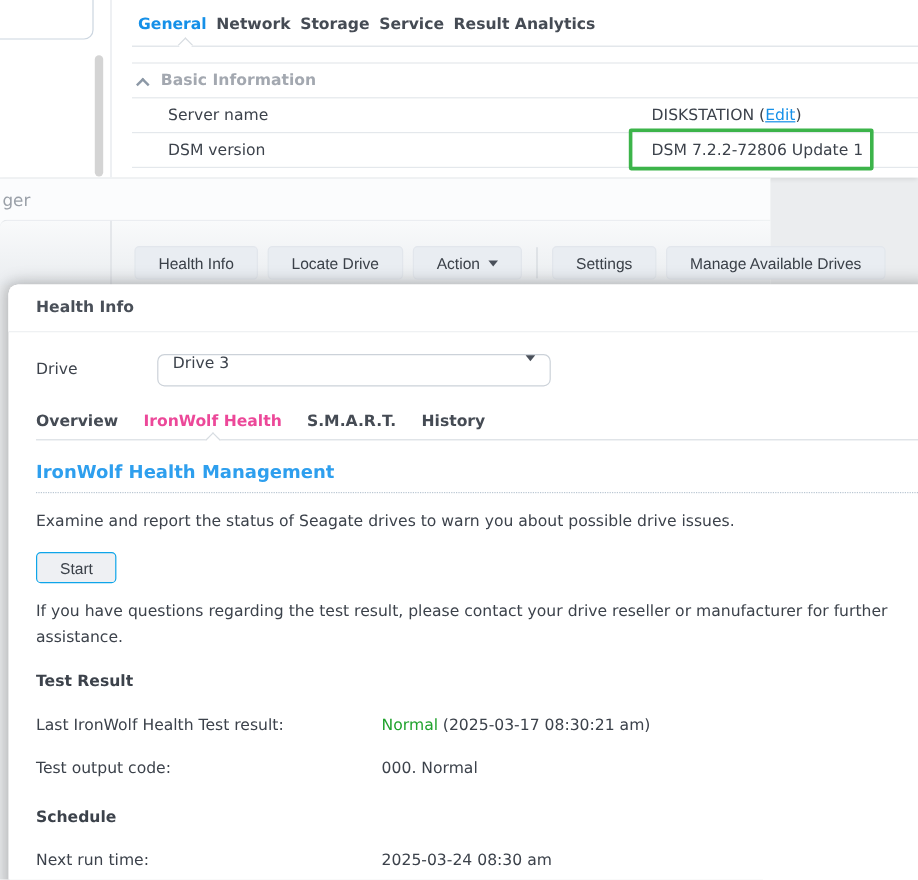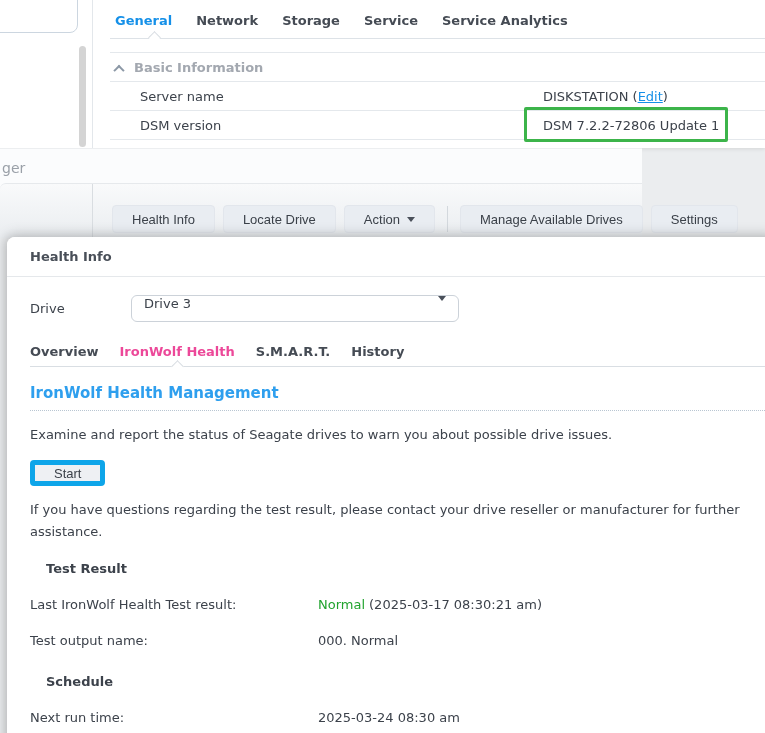--- a/index.html
+++ b/index.html
@@ -21,21 +21,21 @@
     background:#fff; border:1px solid #ccd6e0; border-radius:8px;
   }
   .cp-scrollthumb {
     position:absolute; left:79px; top:46px; width:7px; height:101px;
     background:#d4d4d4; border-radius:4px;
   }
   .cp-vdivider {
     position:absolute; left:92px; top:0; width:1px; height:148px; background:#e3e7eb;
   }
   .cp-content { position:absolute; left:92px; top:0; right:0; height:148px; }
-  .cp-tabs { display:flex; gap:24px; padding:13px 0 0 23px;align-items:center; }
+  .cp-tabs { display:flex; gap:8px; padding:13px 0 0 23px;align-items:center; }
   .cp-tab { font-weight:bold; color:#454b54; cursor:pointer; white-space:nowrap; }
   .cp-tab.active { color:#1590e8; }
   .cp-tabline { position:absolute; left:18px; right:0; top:38px; height:1px; background:#dde2e7; }
   .notch {
     position:absolute; width:9px; height:9px; background:#fff;
     border-left:1px solid #d7dce1; border-top:1px solid #d7dce1;
     transform:rotate(45deg);
   }
   .cp-tabline .notch { left:40px; top:-5px; }
   .cp-line2 { position:absolute; left:18px; right:0; top:52px; height:1px; background:#e4e8ec; }
@@ -108,24 +108,24 @@
   .dlg-tabs .notch { left:143px; bottom:-5px; }
 
   .iw-heading {
     margin-top:17px; font-size:15px; font-weight:bold; color:#2e9fee;
     padding-bottom:8px; border-bottom:1px dotted #b9c6d2;
   }
   .para { margin-top:13px; color:#3c424b; line-height:22px; }
   .note-para { max-width:725px; }
   .start-btn {
     margin-top:14px; display:inline-flex; align-items:center;
-    background:#eef0f3; border:5px solid #0ea5e9; border-radius:4px;
+    background:#eef0f3; border:1px solid #0ea5e9; border-radius:4px;
     height:26px; padding:0 19px; color:#3b4149; font-size:13px; cursor:pointer;
   }
-  .sec-title { margin-top:18px; font-size:13px; font-weight:bold; color:#3c424b;margin-left:16px; }
+  .sec-title { margin-top:18px; font-size:13px; font-weight:bold; color:#3c424b; }
   .kv-row { margin-top:21px; display:flex; }
   .kv-label { width:288px; color:#3c424b; flex:none; }
   .kv-value { color:#3c424b; white-space:nowrap; }
   .status-green { color:#21a32e; }
   .ts { margin-left:4px; }
 </style>
 </head>
 <body>
 
 <div class="stage">
@@ -134,21 +134,21 @@
     <div class="cp-searchbox"></div>
     <div class="cp-scrollthumb"></div>
     <div class="cp-vdivider"></div>
 
     <div class="cp-content">
       <div class="cp-tabs">
         <span class="cp-tab active">General</span>
         <span class="cp-tab">Network</span>
         <span class="cp-tab">Storage</span>
         <span class="cp-tab">Service</span>
-        <span class="cp-tab">Service Analytics</span>
+        <span class="cp-tab">Result Analytics</span>
       </div>
       <div class="cp-tabline">
         <div class="notch"></div>
       </div>
       <div class="cp-line2"></div>
 
       <div class="cp-sectionrow">
         <span class="chev-up"></span>
         <span class="cp-sectiontitle">Basic Information</span>
       </div>
@@ -176,24 +176,24 @@
           </button>
         <button class="btn">
             <span>Locate Drive</span>
           </button>
         <button class="btn">
             <span>Action</span>
             <span class="caret-down"></span>
           </button>
         <div class="toolbar-sep"></div>
         <button class="btn">
+            <span>Settings</span>
+          </button>
+        <button class="btn">
             <span>Manage Available Drives</span>
-          </button>
-        <button class="btn">
-            <span>Settings</span>
           </button>
       </div>
     </div>
   </div>
 
   <div class="dialog">
     <div class="dlg-header">
       <span class="dlg-title">Health Info</span>
     </div>
     <div class="dlg-body">
@@ -225,21 +225,21 @@
       <p class="para note-para">If you have questions regarding the test result, please contact your drive reseller or manufacturer for further assistance.</p>
 
       <h3 class="sec-title">Test Result</h3>
 
       <div class="kv-row">
         <span class="kv-label">Last IronWolf Health Test result:</span>
         <span class="kv-value"><span class="status-green">Normal</span><span class="ts">(2025-03-17 08:30:21 am)</span></span>
       </div>
 
       <div class="kv-row">
-        <span class="kv-label">Test output name:</span>
+        <span class="kv-label">Test output code:</span>
         <span class="kv-value">000. Normal</span>
       </div>
 
       <h3 class="sec-title" style="margin-top:26px">Schedule</h3>
 
       <div class="kv-row">
         <span class="kv-label">Next run time:</span>
         <span class="kv-value">2025-03-24 08:30 am</span>
       </div>
 

